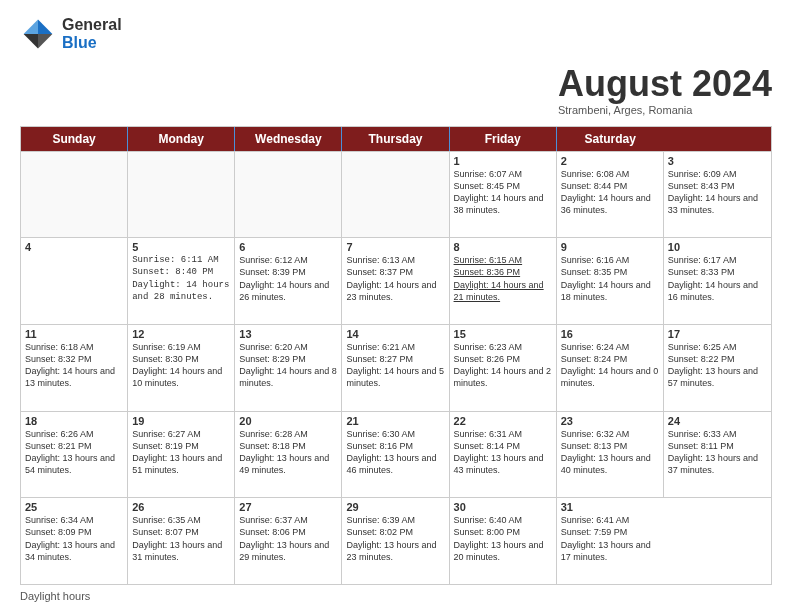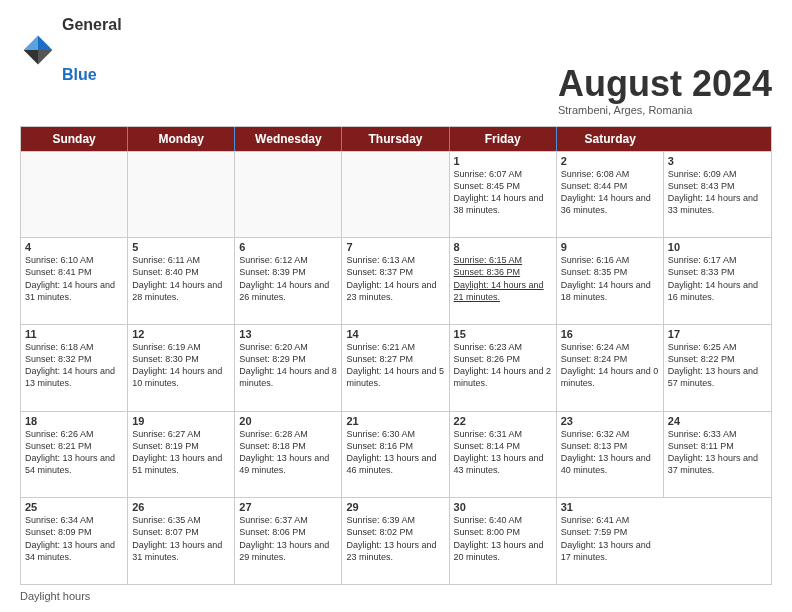--- a/index.html
+++ b/index.html
@@ -116,21 +116,21 @@
   <div class="header">
     <div class="logo">
       <svg class="logo-icon" viewBox="0 0 40 40">
         <polygon points="20,4 36,20 20,20" fill="#1a6fc4"></polygon>
         <polygon points="20,4 4,20 20,20" fill="#5ba3e0"></polygon>
         <polygon points="4,20 20,20 20,36" fill="#333"></polygon>
         <polygon points="36,20 20,20 20,36" fill="#555"></polygon>
       </svg>
       <div class="logo-text">
         <span style="font-size:16px;font-weight:bold;color:#333;">General</span>
-        <span style="font-size:16px;font-weight:bold;color:#1a6fc4;margin-top:32px;">Blue</span>
+        <span style="font-size:16px;font-weight:bold;color:#1a6fc4;">Blue</span>
       </div>
     </div>
     <div class="title-block">
       <div class="month-year">August 2024</div>
       <div class="location">Strambeni, Arges, Romania</div>
     </div>
   </div>
 
   <div class="calendar">
     <div class="cal-header-row" id="cal-header">
@@ -162,27 +162,24 @@
           <div class="cal-cell">
             <div class="day-num">3</div>
             <div class="day-info" style="white-space: pre-line;">Sunrise: 6:09 AM
 Sunset: 8:43 PM
 Daylight: 14 hours and 33 minutes.</div>
           </div>
         </div>
         <div class="cal-row">
           <div class="cal-cell">
             <div class="day-num">4</div>
-            <div class="day-info" style="white-space: pre-line;">Sunrise: 6:10 AM
-Sunset: 8:41 PM
-Daylight: 14 hours and 31 minutes.</div>
           </div>
           <div class="cal-cell">
             <div class="day-num">5</div>
-            <div class="day-info" style="white-space: pre-line;">Sunrise: 6:11 AM
+            <div class="day-info" style="white-space: pre-line; font-family: Liberation Mono, monospace;">Sunrise: 6:11 AM
 Sunset: 8:40 PM
 Daylight: 14 hours and 28 minutes.</div>
           </div>
           <div class="cal-cell">
             <div class="day-num">6</div>
             <div class="day-info" style="white-space: pre-line;">Sunrise: 6:12 AM
 Sunset: 8:39 PM
 Daylight: 14 hours and 26 minutes.</div>
           </div>
           <div class="cal-cell">

